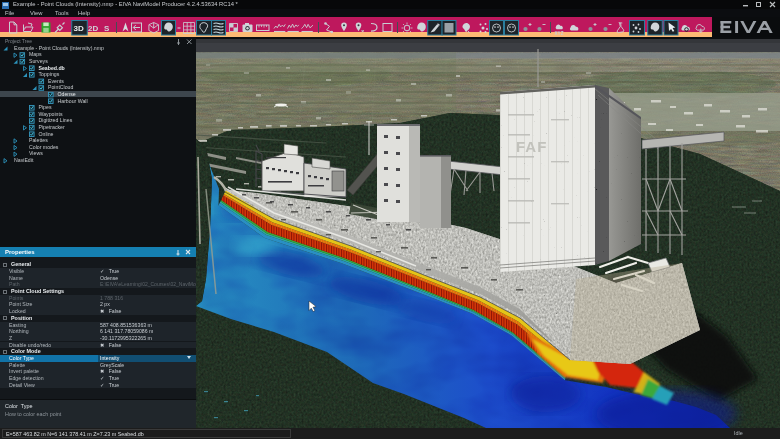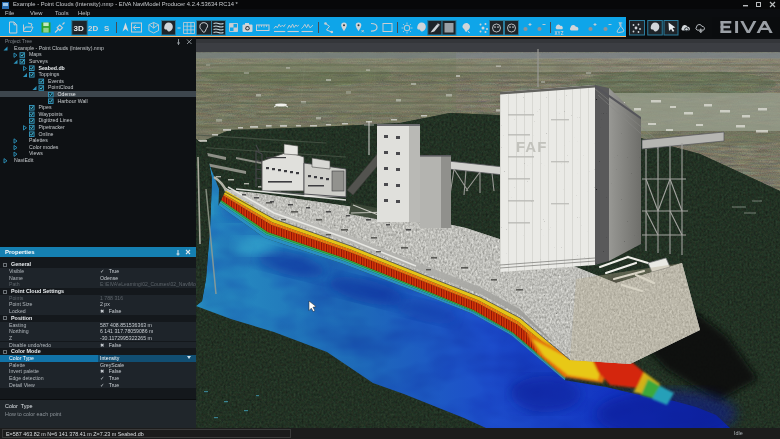--- a/index.html
+++ b/index.html
@@ -8,21 +8,21 @@
   #win { position:relative; width:780px; height:439px; background:#0b0d0f; }
   .abs { position:absolute; }
   
   #titlebar { left:0; top:0; width:780px; height:9px; background:#070809; color:#c9ccd0;
     font-size:5.8px; line-height:9px; }
   #titlebar .txt { position:absolute; left:13px; top:0; letter-spacing:0; }
   
   #menubar { left:0; top:9px; width:780px; height:7.5px; background:#0b0d10; color:#c2c6ca; font-size:5.8px; }
   #menubar span { position:absolute; top:0.5px; }
   
-  #toolbar { left:0; top:16.5px; width:626px; height:20px; background:#0ea5e9; border-bottom:1px solid #fdba74; }
+  #toolbar { left:0; top:16.5px; width:780px; height:20px; background:#be185d; border-bottom:5px solid #fdba74; }
   #toolbar-right { left:712px; top:16.5px; width:68px; height:20px; background:#0a0c0e; }
   
   #leftpanel { left:0; top:36.5px; width:196px; height:391.5px; background:#0e1114; }
   #pt-head { position:absolute; left:0; top:0; width:196px; height:8px; color:#7f858b; font-size:5px; }
   .tree { position:absolute; left:0; top:0px; width:196px; color:#c6cacd; font-size:5.2px; }
   .trow { position:absolute; height:7px; line-height:7px; white-space:nowrap; }
   .sel-row { position:absolute; left:0; width:196px; height:7px; background:#3d464d; }
   
   #props { position:absolute; left:0; top:210.5px; width:196px; height:181px; background:#14181c; }
   #props-head { position:absolute; left:0; top:0; width:196px; height:10px; background:#1580b2; color:#fff;

